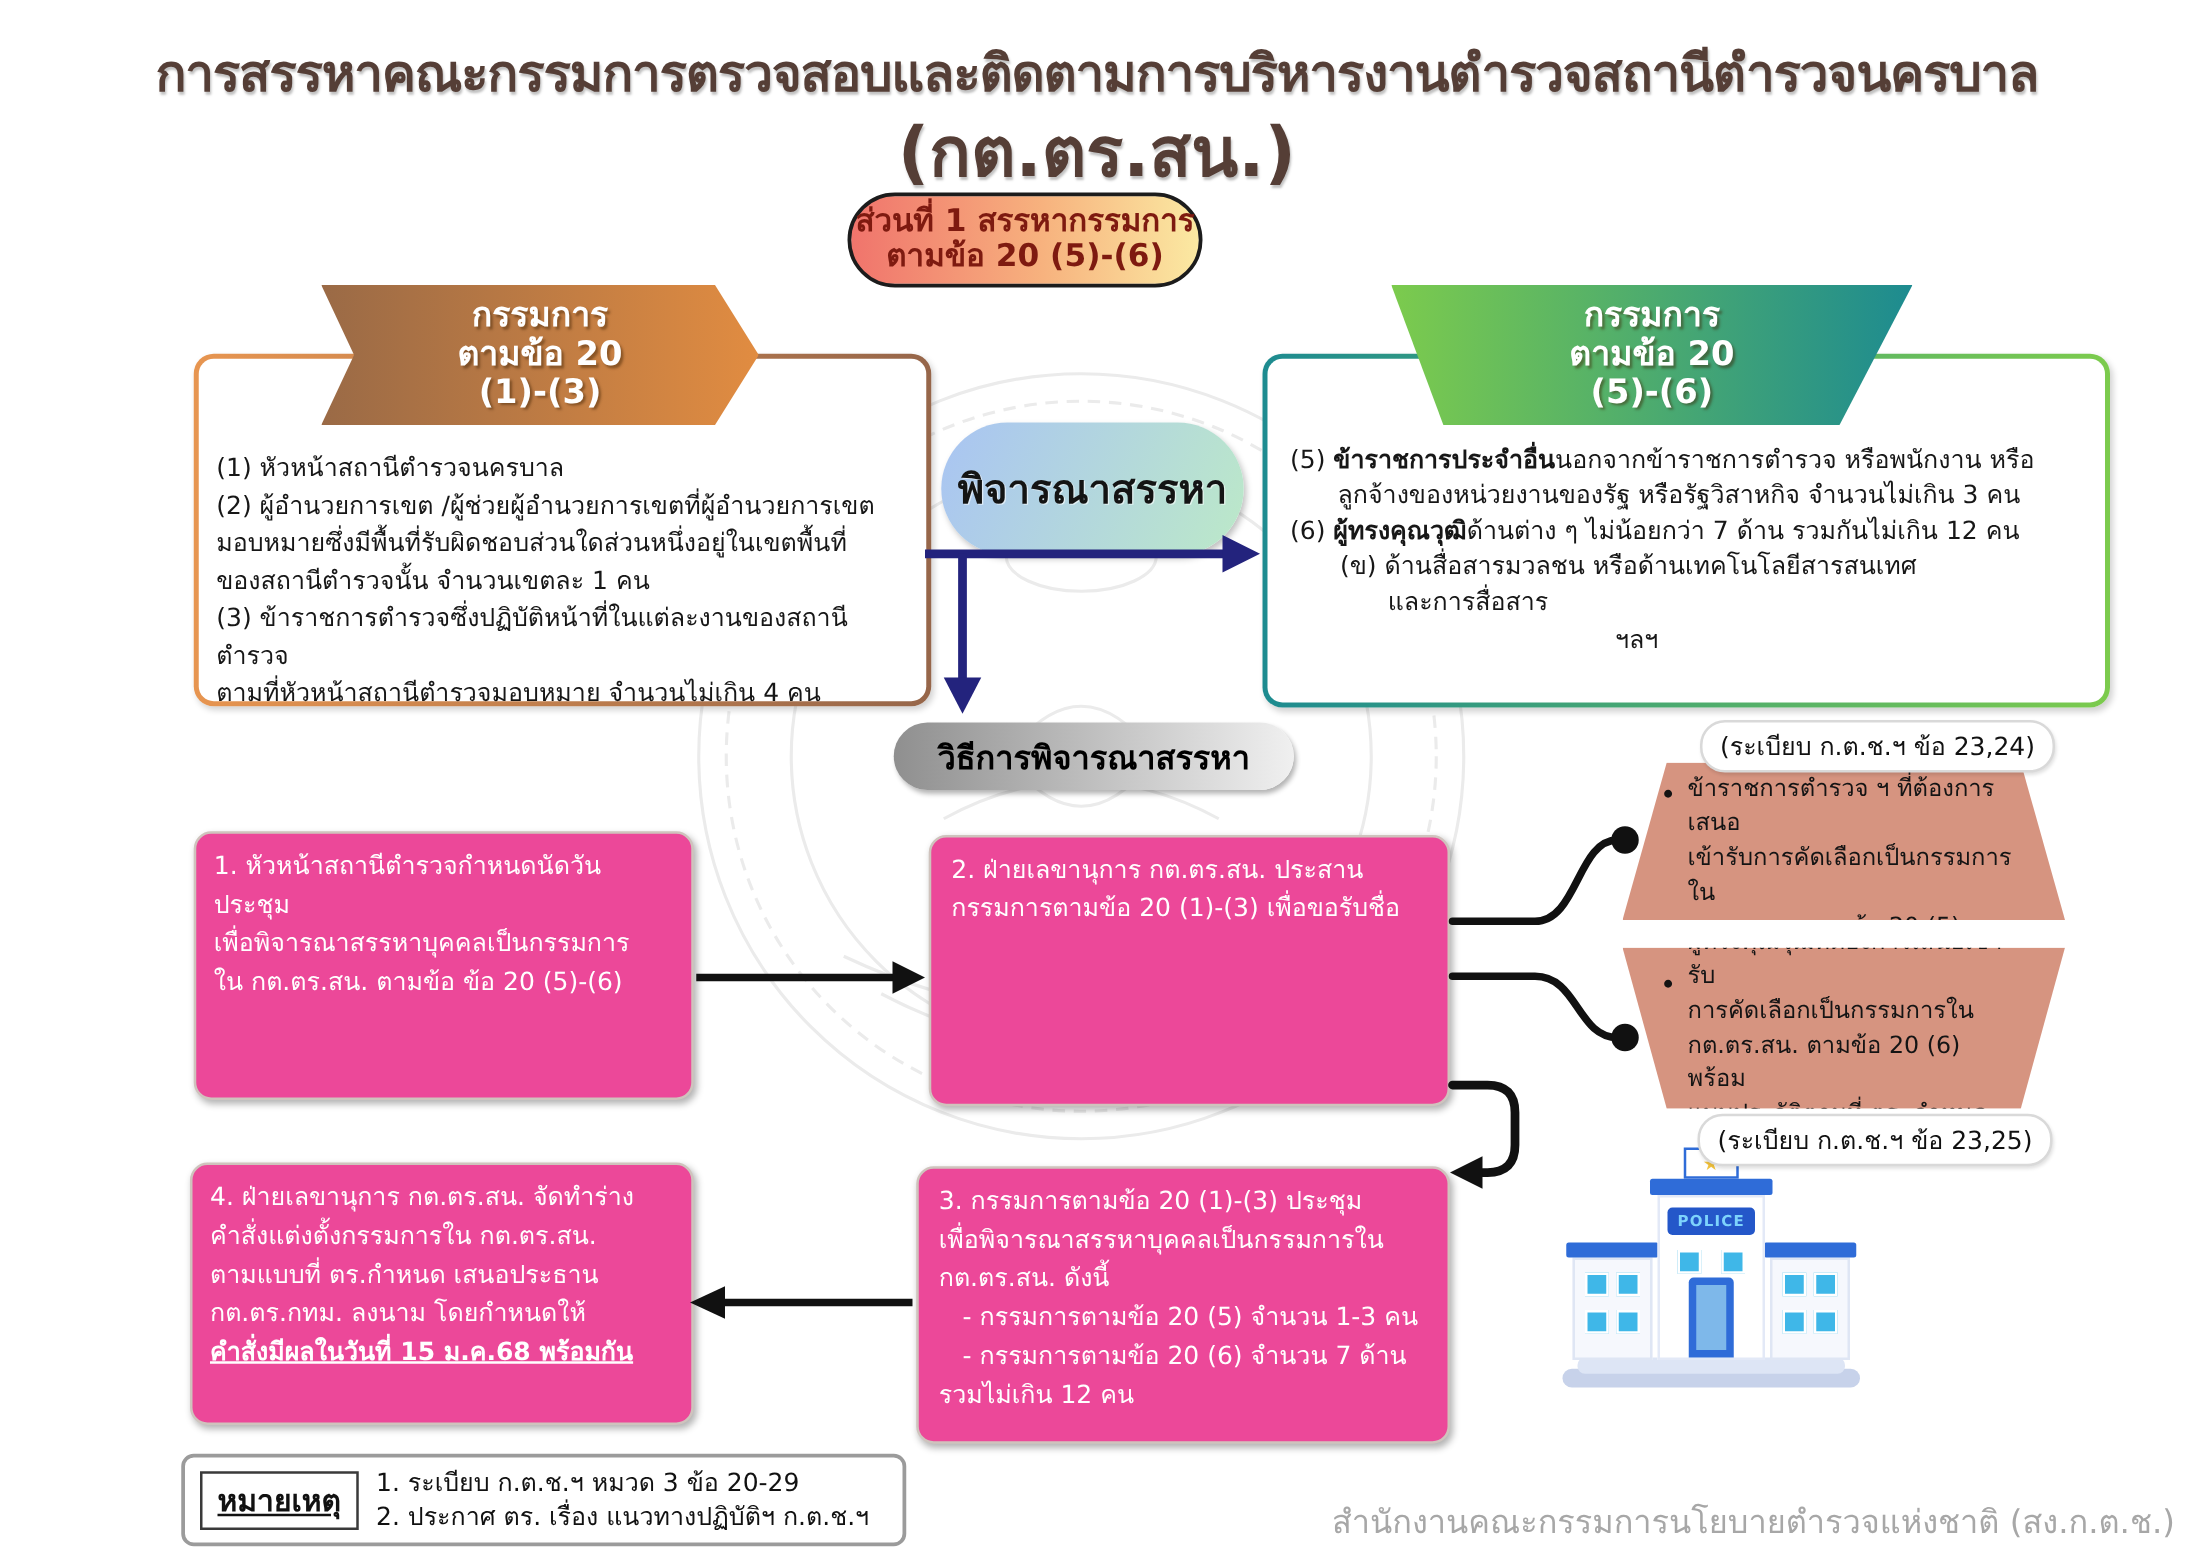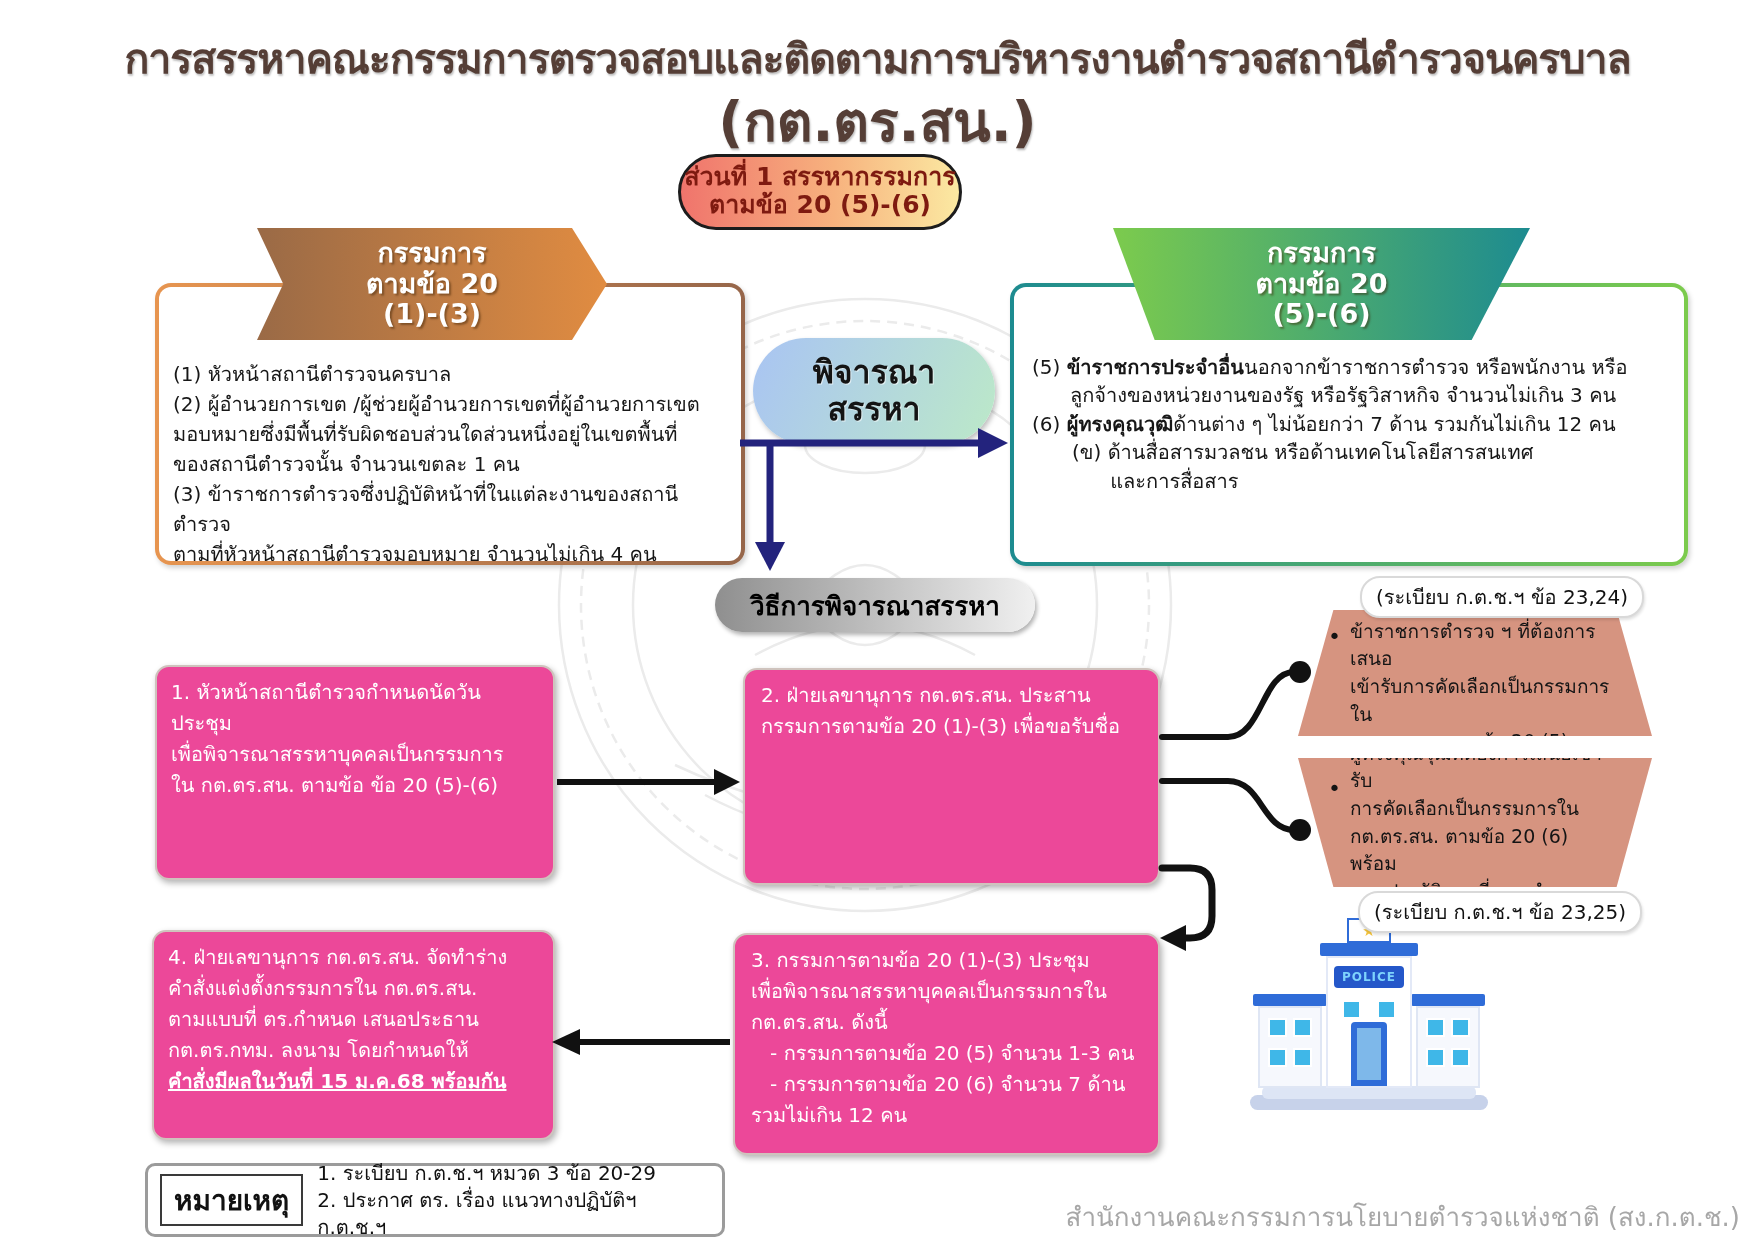--- a/index.html
+++ b/index.html
@@ -37,21 +37,21 @@
   .gbox-right .gbox-inner{padding:66px 14px 8px 18px;}
   .llist{font-size:20px;line-height:1.5;white-space:pre-wrap;color:#171717;}
   .ritem{font-size:20px;line-height:1.42;white-space:pre-wrap;color:#171717;
          padding-left:38px;text-indent:-38px;}
   .ritem b{font-weight:800;}
   .rsub{font-size:20px;line-height:1.42;white-space:pre-wrap;color:#171717;margin-left:40px;}
   .retc{font-size:20px;color:#171717;margin-left:260px;}
   
   .consider{left:753px;top:338px;width:242px;height:106px;border-radius:54px;
       background:linear-gradient(115deg,#a9c4f3,#bce9c8);z-index:3;
-      display:flex;flex-direction:column;justify-content:center;align-items:center;
+      display:flex;flex-direction:row;justify-content:center;align-items:center;
       box-shadow:2px 3px 5px rgba(0,0,0,.25);}
   .consider div{font-size:32px;line-height:1.15;font-weight:800;color:#141414;
       text-shadow:1px 1px 0 rgba(255,255,255,.6);}
   .method{left:715px;top:578px;width:320px;height:54px;border-radius:28px;
       background:linear-gradient(90deg,#8f8f8f,#f0f0f0);z-index:3;
       display:flex;justify-content:center;align-items:center;
       box-shadow:2px 3px 4px rgba(0,0,0,.3);}
   .method div{font-size:26px;font-weight:800;color:#000;}
   
   .brown{background:#ec4899;border:2px solid #cfc3bd;border-radius:14px;z-index:2;
@@ -72,21 +72,21 @@
   .sban-b{left:1298px;top:758px;width:354px;height:129px;
       clip-path:polygon(0 0,100% 0,90% 100%,10% 100%);}
   .refpill{background:#ffffff;border:2px solid #d9d9d9;border-radius:20px;z-index:3;
       padding:3px 14px;font-size:20px;color:#111;box-shadow:1px 2px 3px rgba(0,0,0,.12);}
   .ref-a{left:1360px;top:576px;}
   .ref-b{left:1358px;top:891px;}
   
   .note{left:145px;top:1163px;width:580px;height:74px;background:#fff;
       border:3px solid #9b9b9b;border-radius:10px;z-index:2;box-sizing:border-box;
       display:flex;align-items:center;padding:6px 12px;gap:14px;}
-  .note-label{border:2px solid #3a3a3a;padding:2px 12px;font-size:28px;font-weight:800;color:#111;}
+  .note-label{border:2px solid #3a3a3a;padding:2px 12px;font-size:24px;font-weight:800;color:#111;text-decoration:underline;}
   .note-lines div{font-size:20px;line-height:1.35;color:#111;}
   .footer{left:0;top:1196px;width:1740px;text-align:right;font-size:26px;color:#a7a7a7;z-index:2;}
   
   .overlay{left:0;top:0;z-index:4;pointer-events:none;}
   .watermark{left:555px;top:295px;z-index:0;}
   
   .building{left:1250px;top:918px;width:238px;height:192px;z-index:2;}
   .building .p{position:absolute;box-sizing:border-box;}
   .b-base{left:0;bottom:0;width:238px;height:15px;background:#c7d2ea;border-radius:8px;}
   .b-base2{left:12px;bottom:11px;width:214px;height:13px;background:#dde5f5;border-radius:6px;}
@@ -147,20 +147,21 @@
   <div>(1)-(3)</div>
 </div>
 
 <div class="abs gbox gbox-right">
   <div class="gbox-inner">
     <div class="ritem"><span>(5) </span><b>ข้าราชการประจำอื่น</b><span>นอกจากข้าราชการตำรวจ หรือพนักงาน หรือ
 ลูกจ้างของหน่วยงานของรัฐ หรือรัฐวิสาหกิจ จำนวนไม่เกิน 3 คน</span></div>
     <div class="ritem"><span>(6) </span><b>ผู้ทรงคุณวุฒิ</b><span>ด้านต่าง ๆ ไม่น้อยกว่า 7 ด้าน รวมกันไม่เกิน 12 คน</span></div>
     <div class="rsub">(ข) ด้านสื่อสารมวลชน หรือด้านเทคโนโลยีสารสนเทศ
       และการสื่อสาร</div>
+    <div class="retc">ฯลฯ</div>
   </div>
 </div>
 <div class="abs ribbon ribbon-right">
   <div>กรรมการ</div>
   <div>ตามข้อ 20</div>
   <div>(5)-(6)</div>
 </div>
 
 <div class="abs consider">
   <div>พิจารณา</div>

